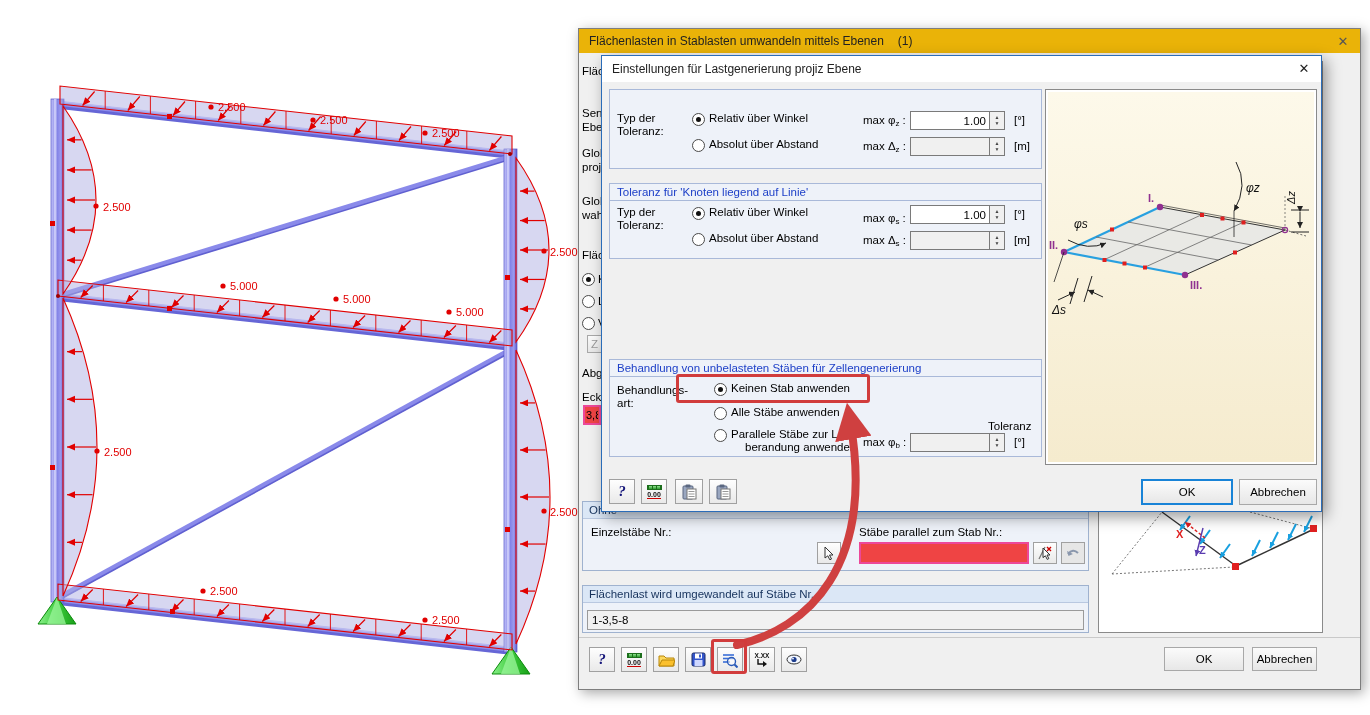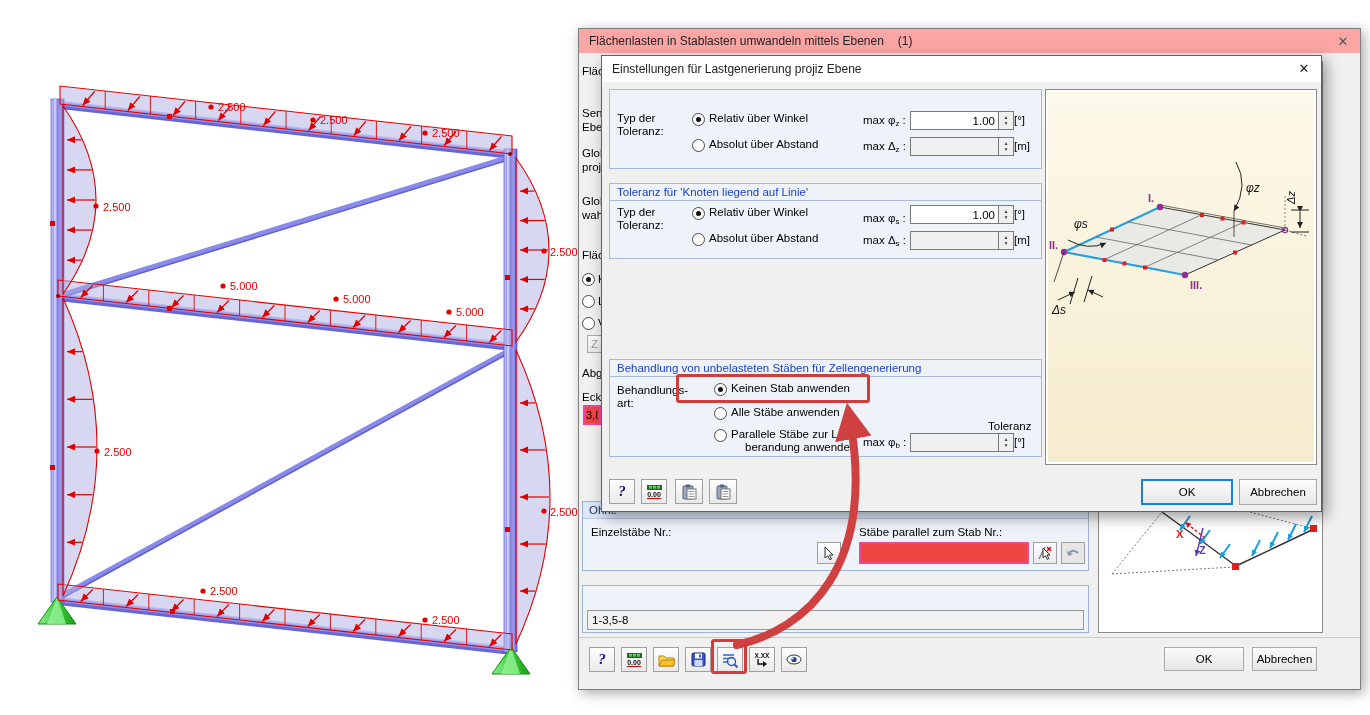--- a/index.html
+++ b/index.html
@@ -8,33 +8,33 @@
   
   #model{position:absolute;left:0;top:0;z-index:1}
   .band{fill:rgba(176,176,228,.5);stroke:#e10000;stroke-width:1.1}
   .bdiv{stroke:#e10000;stroke-width:.9}
   .barrow,.carrow{stroke:#e10000;stroke-width:1.2;marker-end:url(#mred)}
   .cload{fill:rgba(176,176,228,.5);stroke:#e10000;stroke-width:1.1}
   .mlabel{fill:#e10000;font:11px "Liberation Sans",sans-serif}
   
   .dialog{position:absolute;background:#f0f0f0;border:1px solid #7e7e7e;
     box-shadow:3px 3px 12px rgba(0,0,0,.35)}
-  .titlebar{position:absolute;left:0;top:0;right:0;height:24px;background:#fca5a5;
+  .titlebar{position:absolute;left:0;top:0;right:0;height:24px;background:#eab308;
     display:flex;align-items:center;padding:0 10px;font-size:12px;color:#222}
   .titlebar .x{position:absolute;right:6px;top:2px;width:22px;height:20px;
     display:flex;align-items:center;justify-content:center;color:#555;font-size:13px}
   .lbl{position:absolute;font-size:11.5px;color:#000;white-space:nowrap}
   .blue{color:#1f41c8}
   sub{font-size:8px;vertical-align:-2px}
   .grp{position:absolute;background:#eef2f9;border:1px solid #a9b9d9}
   .ghdr{font-size:11.5px;color:#1f41c8;padding:2px 7px;border-bottom:1px solid #a9b9d9;white-space:nowrap;overflow:hidden}
   .radio{position:absolute;width:13px;height:13px;border:1px solid #4a4a4a;border-radius:50%;background:#fff}
   .radio.sel::after{content:"";position:absolute;left:3px;top:3px;width:5px;height:5px;border-radius:50%;background:#111}
   .field{position:absolute;display:flex;height:19px}
-  .num{width:89px;height:19px;border:1px solid #7a7a7a;font:11.5px "Liberation Sans",sans-serif;
+  .num{width:80px;height:19px;border:1px solid #7a7a7a;font:11.5px "Liberation Sans",sans-serif;
     text-align:right;padding:0 3px;background:#fff;color:#000}
   .spinb{width:15px;height:19px;border:1px solid #7a7a7a;border-left:none;background:#f0f0f0;
     display:flex;flex-direction:column;align-items:center;justify-content:center;gap:1px;
     font-size:5px;color:#444;line-height:1}
   .dis .num{background:#f0f0f0}
   .unit{font-size:11.5px}
   .btn{position:absolute;height:24px;border:1px solid #a8a8a8;background:linear-gradient(#fbfbfb,#e7e7e7);
     font-size:11.5px;color:#000;display:flex;align-items:center;justify-content:center}
   .btn.primary{border:2px solid #1883d7}
   .tbtn{position:absolute;width:26px;height:25px;border:1px solid #a0a0a0;
@@ -348,20 +348,21 @@
     </div>
     <div class="tbtn dis" style="left:478px;top:40px;width:24px;height:22px">
       <svg width="14" height="12">
           <path d="M2,7 Q7,1 12,6" fill="none" stroke="#8a97ad" stroke-width="2"></path>
           <path d="M1,4 L2.5,9 L7,7 Z" fill="#8a97ad"></path>
         </svg>
     </div>
   </div>
 
   <div class="grp2" style="left:3px;top:556px;width:507px;height:48px">
+    <div class="bandhdr">Flächenlast wird umgewandelt auf Stäbe Nr.</div>
     <input class="routput" style="left: 4px; top: 24px; width: 497px;" readonly="" value="1-3,5-8">
   </div>
 
   <div class="sep" style="left:0;top:608px;width:781px"></div>
 
   <div class="tbtn" style="left:10px;top:618px">
     <span class="helpglyph">?</span>
   </div>
   <div class="tbtn" style="left:42px;top:618px">
     <span class="unitsicon">

